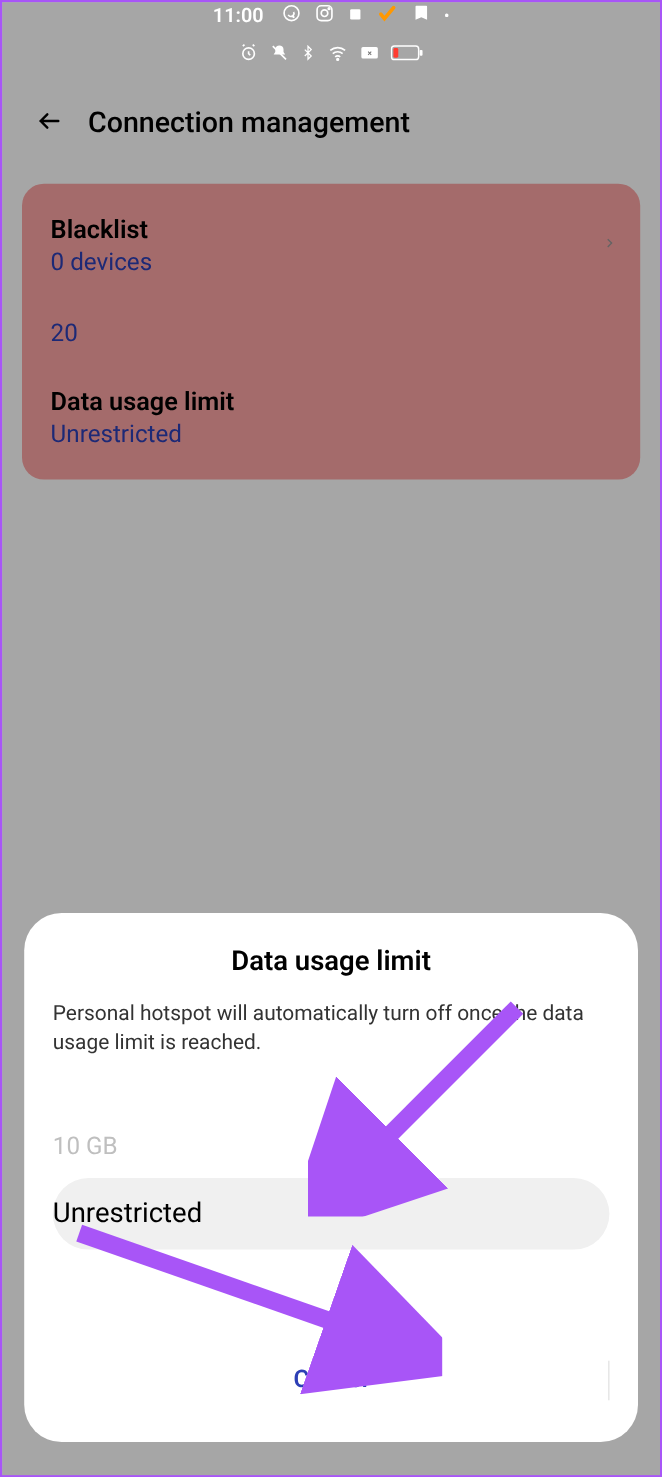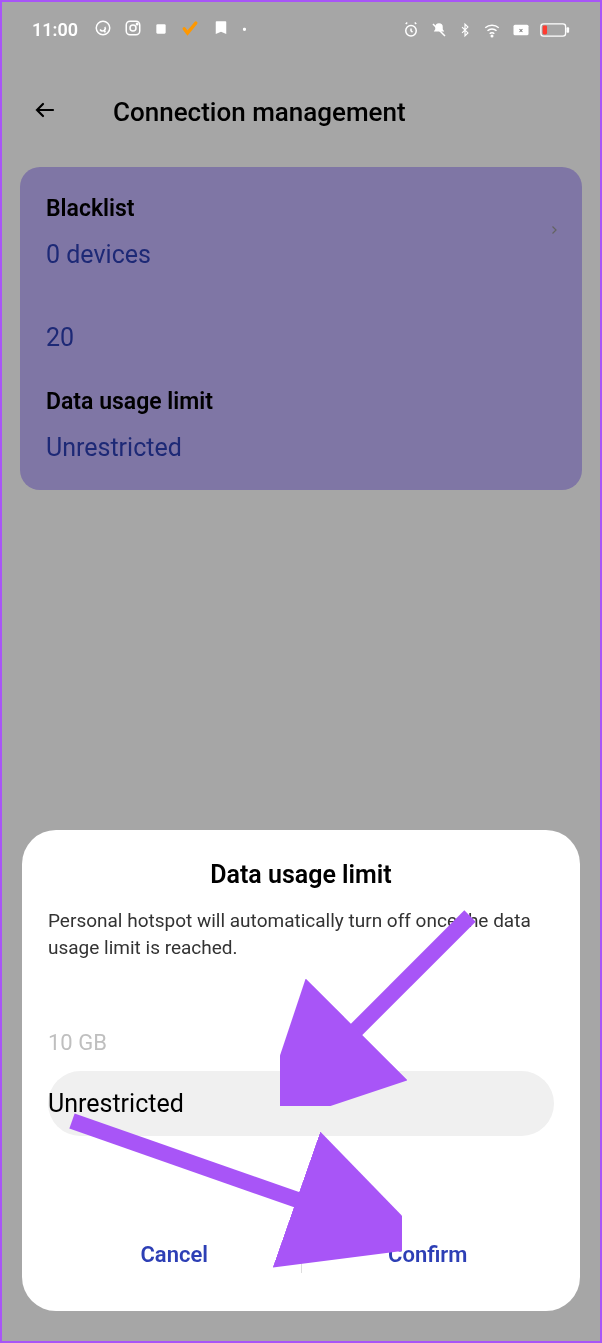--- a/index.html
+++ b/index.html
@@ -25,20 +25,21 @@
     .status-bar {
       height: 55px;
       display: flex;
       justify-content: space-between;
       align-items: center;
       padding: 0 30px;
       color: #fff;
       position: relative;
       z-index: 6;
       font-size: 18px;
+      flex-direction: column;
     }
     .status-left {
       display: flex;
       align-items: center;
       gap: 12px;
       font-weight: 500;
     }
     .status-left .time {
       font-weight: 600;
       margin-right: 4px;
@@ -58,40 +59,39 @@
     .header {
       display: flex;
       align-items: center;
       gap: 20px;
       padding: 40px 10px 40px 10px;
     }
     .header-title {
       font-size: 26px;
       font-weight: 500;
       color: #000;
-      margin-left: 33px;
     }
     .card {
-      background: #c4b5fd;
+      background: #fca5a5;
       border-radius: 20px;
       padding: 10px 0;
     }
     .row {
       padding: 18px 26px;
       position: relative;
     }
     .row-title {
       font-size: 23px;
       font-weight: 600;
       color: #000;
     }
     .row-value {
-      font-size: 25px;
+      font-size: 22px;
       color: #2d3fb5;
-      margin-top: 18px;
+      margin-top: 4px;
     }
     .row-chevron {
       position: absolute;
       right: 22px;
       top: 50%;
       transform: translateY(-50%);
     }
     .modal {
       position: absolute;
       left: 20px;
@@ -279,21 +279,20 @@
 <div class="modal">
   <div class="modal-title">Data usage limit</div>
   <div class="modal-desc">Personal hotspot will automatically turn off once the data usage limit is reached.</div>
   <div class="picker">
     <div class="picker-option-faded">10 GB</div>
     <div class="picker-option-selected">Unrestricted</div>
   </div>
   <div class="modal-buttons">
     <div class="modal-btn">Cancel</div>
     <div class="btn-divider"></div>
-    <div class="modal-btn">Confirm</div>
   </div>
 
   <svg class="arrow arrow1" viewBox="0 0 200 200">
     <defs>
         <marker id="ah1" markerWidth="9" markerHeight="9" refX="5" refY="4.5" orient="auto">
           <polygon points="0,0 9,4.5 0,9" fill="#a855f7"></polygon>
         </marker>
       </defs>
     <line x1="190" y1="10" x2="20" y2="180" stroke="#a855f7" stroke-width="16" marker-end="url(#ah1)"></line>
   </svg>

